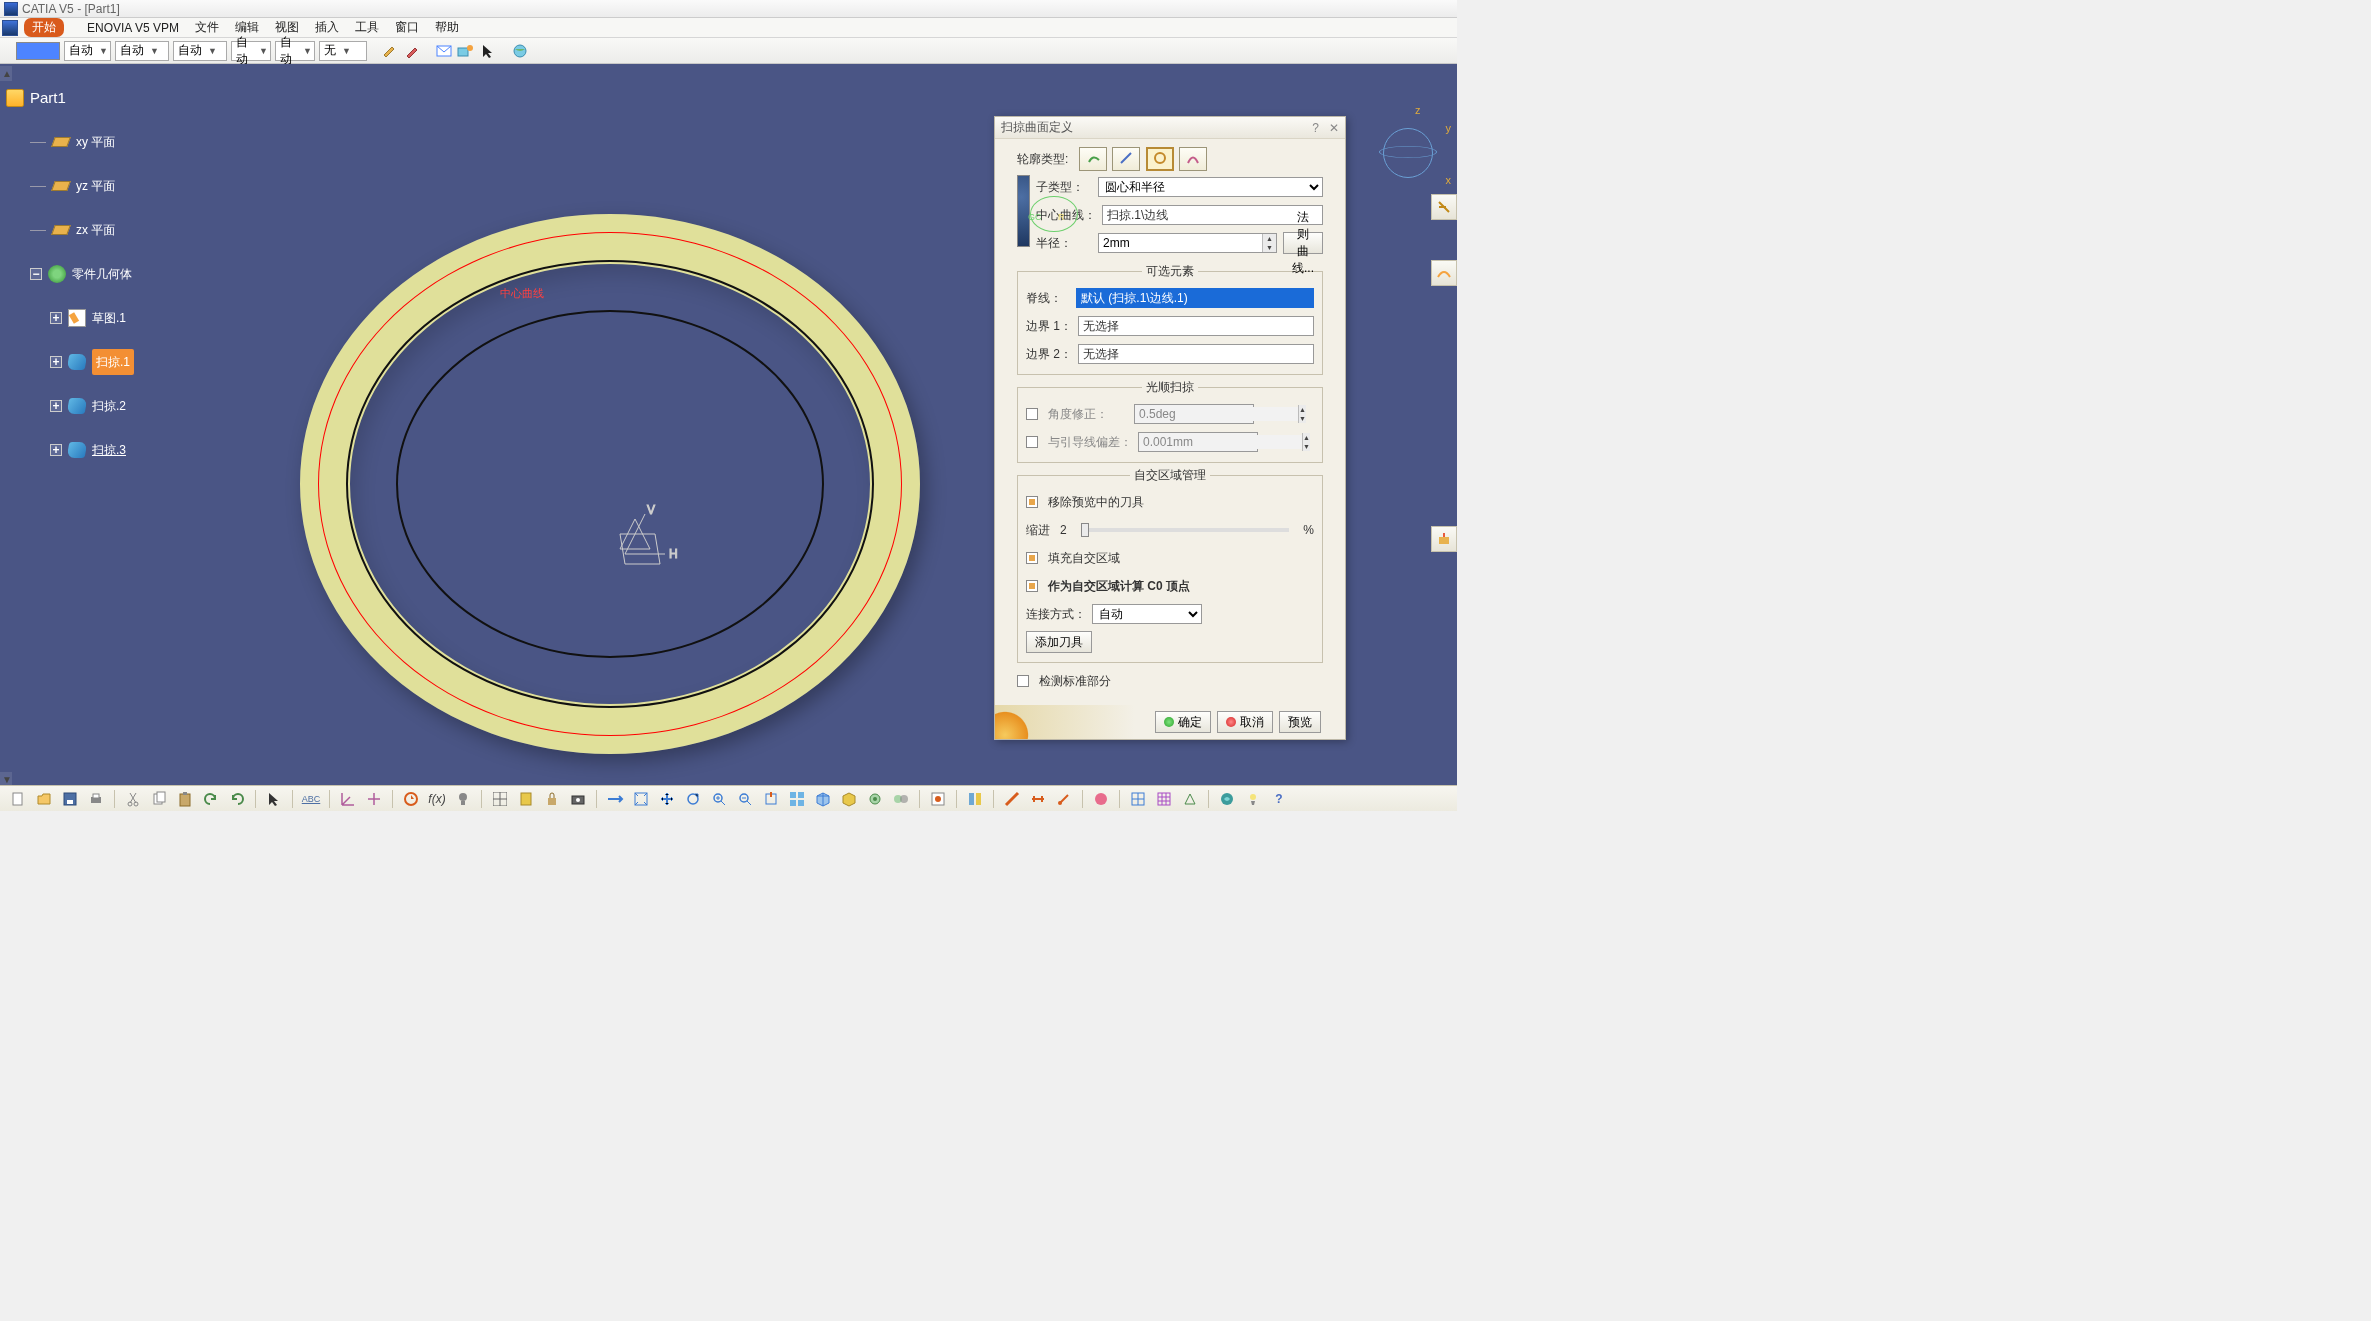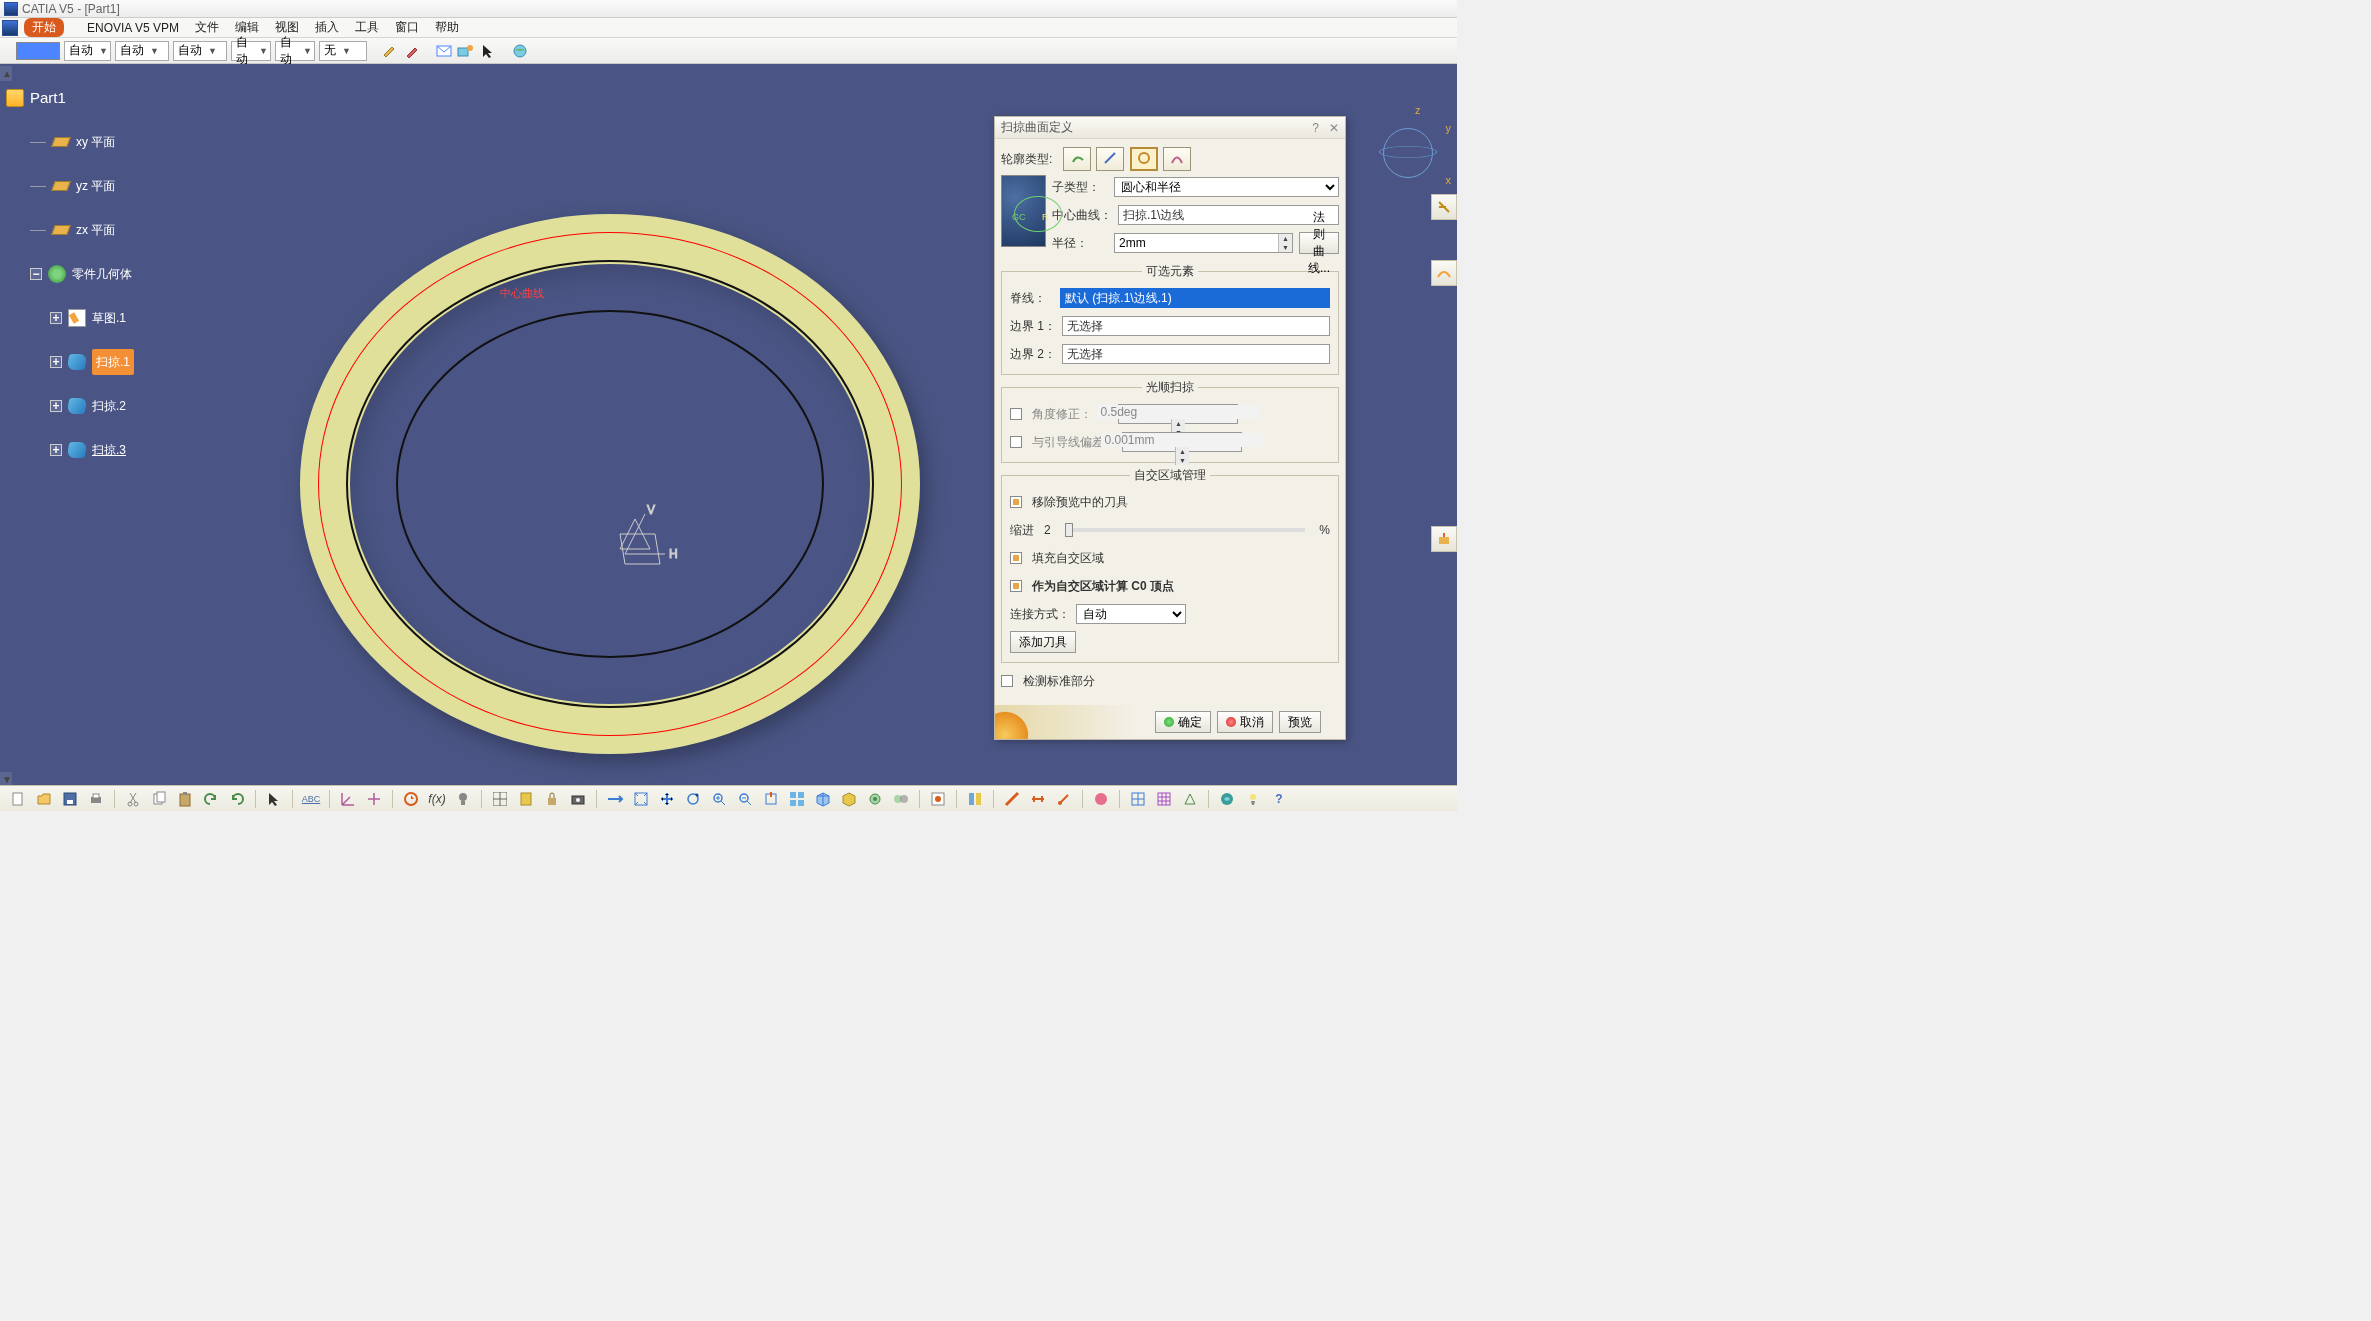--- a/index.html
+++ b/index.html
@@ -53,34 +53,34 @@
 .centermark { position:absolute; left:305px; top:290px; color:#ccc; }
 .centermark svg { stroke:#ccc; }
 .compass3d { position:absolute; right: 12px; top: 44px; width:70px; height:90px; }
 .compass3d .ring { position:absolute; border:1px solid #6aa0d5; border-radius:50%; }
 .compass3d .lbl{ color:#deaa3d; position:absolute; font-size:11px;}
 
 
 .dialog { position:absolute; top:52px; left:994px; width:352px; background:#f3f0e7; border:1px solid #bdb8a8; box-shadow: 2px 2px 8px rgba(0,0,0,0.3); }
 .dialog .dtitle { height:22px; background:linear-gradient(#fbfaf6,#eae7dd); display:flex; align-items:center; justify-content:space-between; padding:0 6px; color:#555; border-bottom:1px solid #dad5c6;}
 .dialog .dtitle .controls { display:flex; gap:10px; color:#888; }
-.dialog .dbody { padding:8px 6px; color:#333; }
+.dialog .dbody { padding:8px 22px; color:#333; }
 .dialog .row { display:flex; align-items:center; gap:6px; min-height:24px; margin-bottom:4px;}
 .dialog .lbl { min-width:56px; }
 .dialog .input { flex:1; height:20px; border:1px solid #999; background:#fff; padding:0 4px; display:flex; align-items:center; font-size:12px;}
 .dialog .input.sel { background:#1a6bd8; color:#fff; border:1px solid #1a6bd8;}
 .dialog .profilebtns button { width:28px; height:24px; border:1px solid #9c9578; background:linear-gradient(#fefdf6,#f0ecd8); margin-right:2px; padding:0;}
 .dialog .profilebtns button.active { border:2px solid #b78a35; background:#fbf2cc;}
 .dialog fieldset { border:1px solid #c7c1ae; padding:6px 8px 4px; margin-top:4px; }
 .dialog legend { padding: 0 4px; color:#333;text-align:center; }
 .dialog .spin { display:flex; border:1px solid #999; background:#fff; height:20px; align-items:center;}
 .dialog .spin input { border:none; flex:1; padding:0 4px; font-size:12px; outline:none;}
 .dialog .spin .sbtns { display:flex; flex-direction:column; width:14px; }
 .dialog .spin .sbtns span{ height:9px; font-size:7px; text-align:center; line-height:9px; background:#ebebeb; border-left:1px solid #bbb; color:#444;}
-.dialog .spin.disabled { background:#f2f2f2;flex-direction:column; }
+.dialog .spin.disabled { background:#f2f2f2; }
 .dialog .spin.disabled input { background:#f2f2f2; color:#888;}
 .dialog .btn { border:1px solid #999; background:linear-gradient(#fefefc,#e7e5db); padding:2px 8px; height:22px; display:inline-flex; align-items:center; gap:4px;}
 .dialog .btn .dot-g{ width:10px; height:10px; background:radial-gradient(#7fe27f,#29a229); border-radius:50%;}
 .dialog .btn .dot-r{ width:10px; height:10px; background:radial-gradient(#f88,#d42424); border-radius:50%;}
 .dialog .check { width:12px; height:12px; border:1px solid #888; background:#fff; display:inline-block; margin-right:4px;}
 .dialog .check.on { background:#fff;}
 .dialog .check.on::after{content:''; display:block; width:6px; height:6px; margin:2px; background:#e8a64b;}
 .dialog .previewimg { width:72px; height:72px; background:radial-gradient(circle at 30% 30%, #4d6fa4, #1e3760); border:1px solid #888; position:relative;}
 .dialog .previewimg::after{content:''; position:absolute; left:12px; top:20px; width:46px; height:34px; border:1px solid #6ed06e; border-radius:50%;}
 .dialog .slider { flex:1; height:4px; background:#ddd; position:relative; margin:0 8px;}

